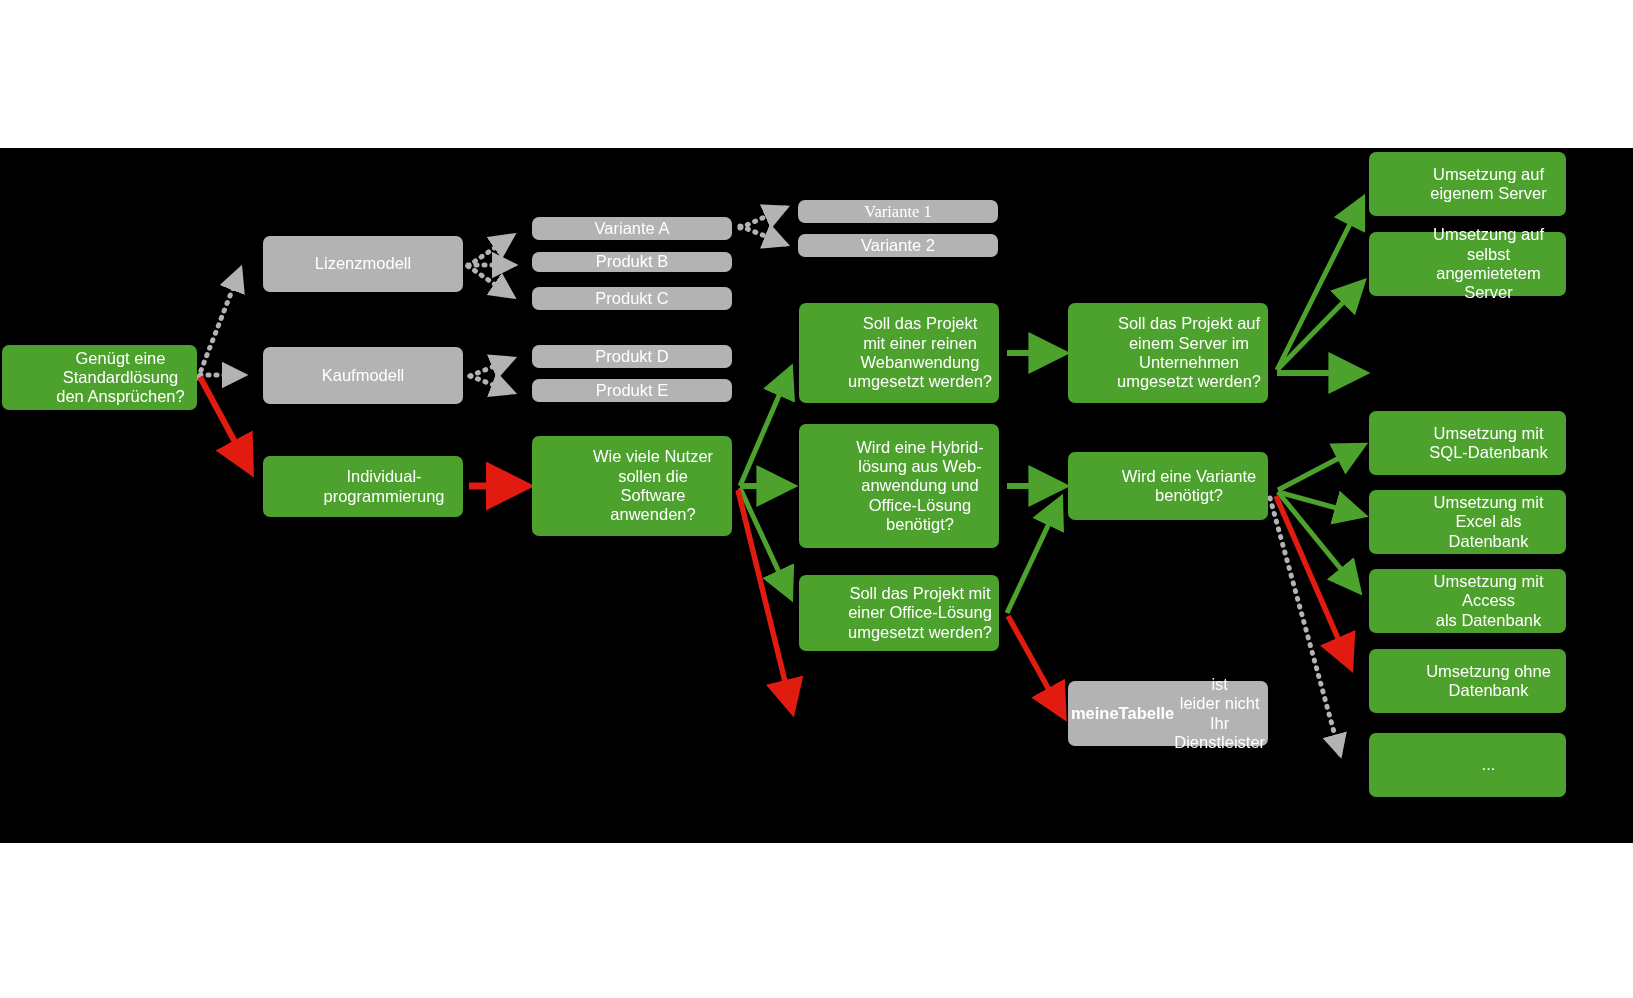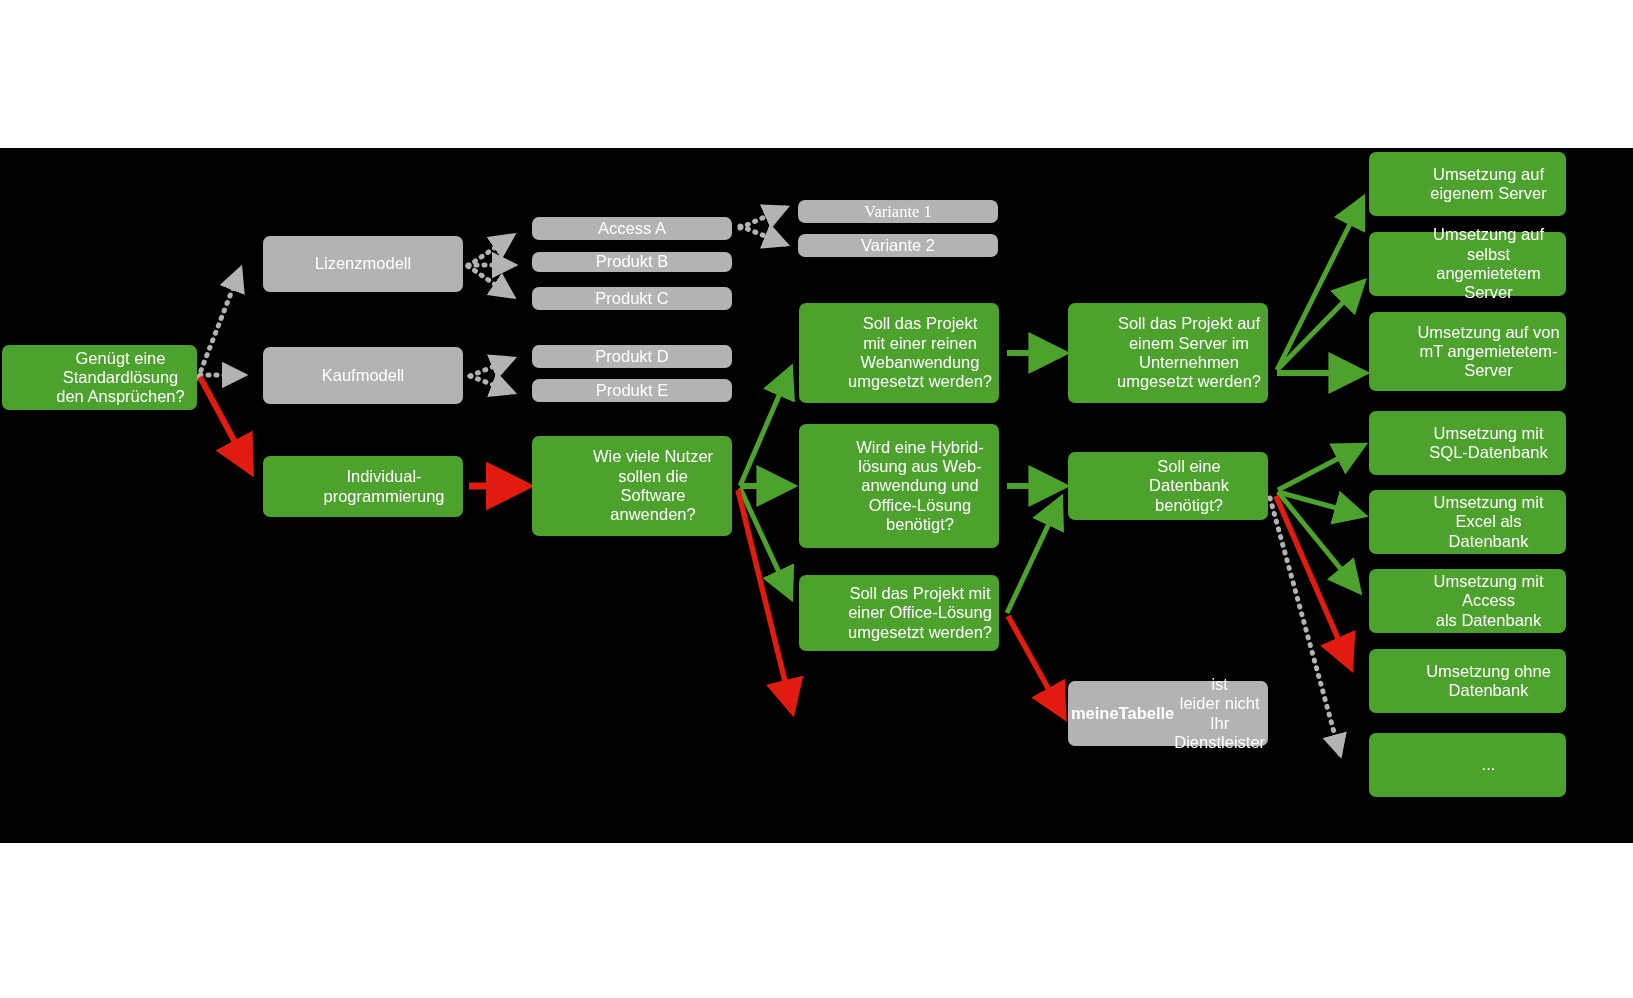--- a/index.html
+++ b/index.html
@@ -169,21 +169,21 @@
 Standardlösung
 den Ansprüchen?</div>
 
   <div class="node gray f16" style="left:263px; top:88px; width:200px; height:56px;text-align:right;">Lizenzmodell</div>
 
   <div class="node gray f16" style="left:263px; top:199px; width:200px; height:57px;">Kaufmodell</div>
 
   <div class="node green f16" style="left:263px; top:308px; width:200px; height:61px;">Individual-
 programmierung</div>
 
-  <div class="node gray f16" style="left:532px; top:69px; width:200px; height:23px;">Access A</div>
+  <div class="node gray f16" style="left:532px; top:69px; width:200px; height:23px;">Variante A</div>
   <div class="node gray f16" style="left:532px; top:104px; width:200px; height:20px;">Produkt B</div>
   <div class="node gray f16" style="left:532px; top:139px; width:200px; height:23px;">Produkt C</div>
 
   <div class="node gray f16" style="left:532px; top:197px; width:200px; height:23px;">Produkt D</div>
   <div class="node gray f16" style="left:532px; top:231px; width:200px; height:23px;">Produkt E</div>
 
   <div class="node gray f16" style="left:798px; top:52px; width:200px; height:23px;font-family:Liberation Serif, serif;">Variante 1</div>
   <div class="node gray f16" style="left:798px; top:86px; width:200px; height:23px;">Variante 2</div>
 
   <div class="node green f16" style="left:532px; top:288px; width:200px; height:100px;">Wie viele Nutzer
@@ -205,34 +205,31 @@
   <div class="node green f16" style="left:799px; top:427px; width:200px; height:76px;">Soll das Projekt mit
 einer Office-Lösung
 umgesetzt werden?</div>
 
 
   <div class="node green f16" style="left:1068px; top:155px; width:200px; height:100px;">Soll das Projekt auf
 einem Server im
 Unternehmen
 umgesetzt werden?</div>
 
-  <div class="node green f16" style="left:1068px; top:304px; width:200px; height:68px;">Soll eine Datenbank
+  <div class="node green f16" style="left:1068px; top:304px; width:200px; height:68px;">Wird eine Variante
 benötigt?</div>
 
   <div class="node gray f16" style="left:1068px; top:533px; width:200px; height:65px;"><span style="font-weight:bold;">meineTabelle</span><span style="white-space:pre-line;"> ist
 leider nicht Ihr
 Dienstleister</span></div>
 
   <div class="node green f16" style="left:1369px; top:4px; width:197px; height:64px;">Umsetzung auf
 eigenem Server</div>
   <div class="node green f16" style="left:1369px; top:84px; width:197px; height:64px;text-align:center;">Umsetzung auf selbst
 angemietetem Server</div>
-  <div class="node green f16" style="left:1369px; top:164px; width:197px; height:79px;">Umsetzung auf von
-mT angemietetem-
-Server</div>
 
   <div class="node green f16" style="left:1369px; top:263px; width:197px; height:64px;">Umsetzung mit
 SQL-Datenbank</div>
   <div class="node green f16" style="left:1369px; top:342px; width:197px; height:64px;">Umsetzung mit
 Excel als Datenbank</div>
   <div class="node green f16" style="left:1369px; top:421px; width:197px; height:64px;">Umsetzung mit Access
 als Datenbank</div>
   <div class="node green f16" style="left:1369px; top:501px; width:197px; height:64px;">Umsetzung ohne
 Datenbank</div>
   <div class="node green f16" style="left:1369px; top:585px; width:197px; height:64px;">...</div>

